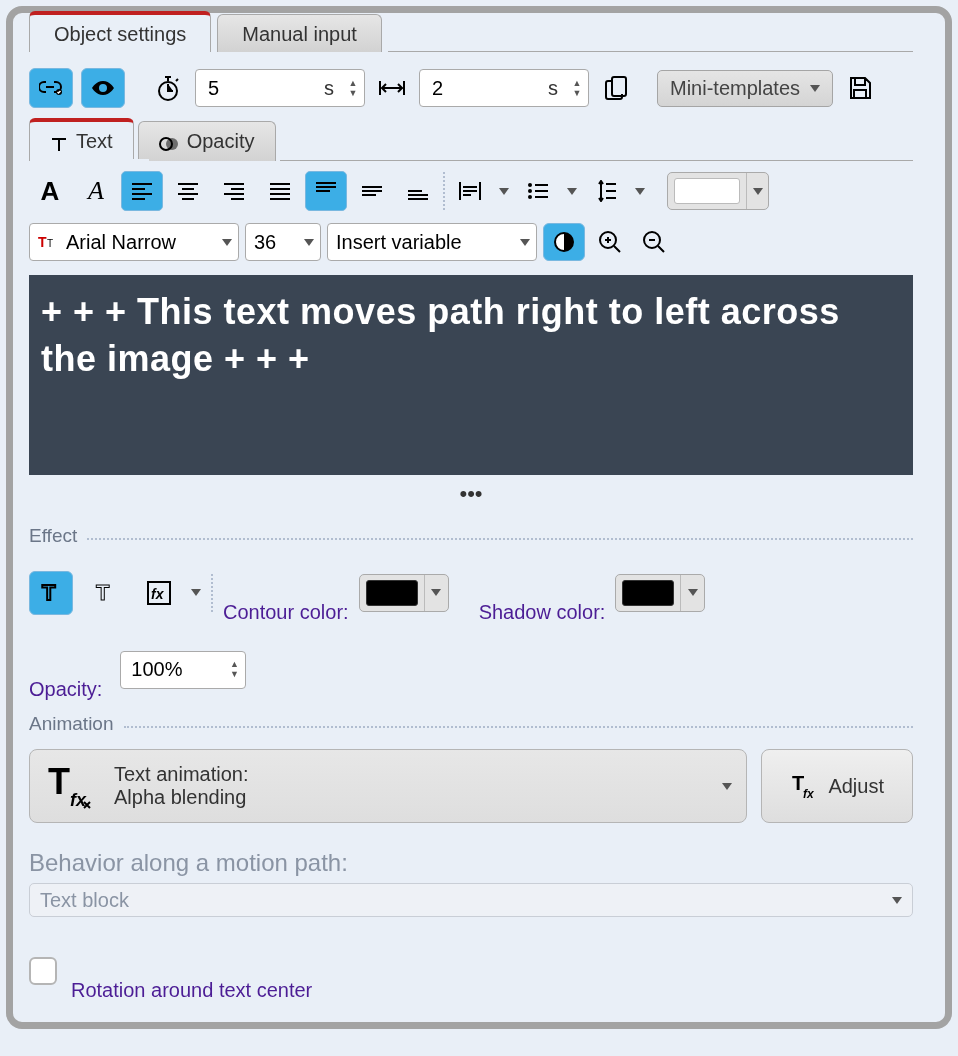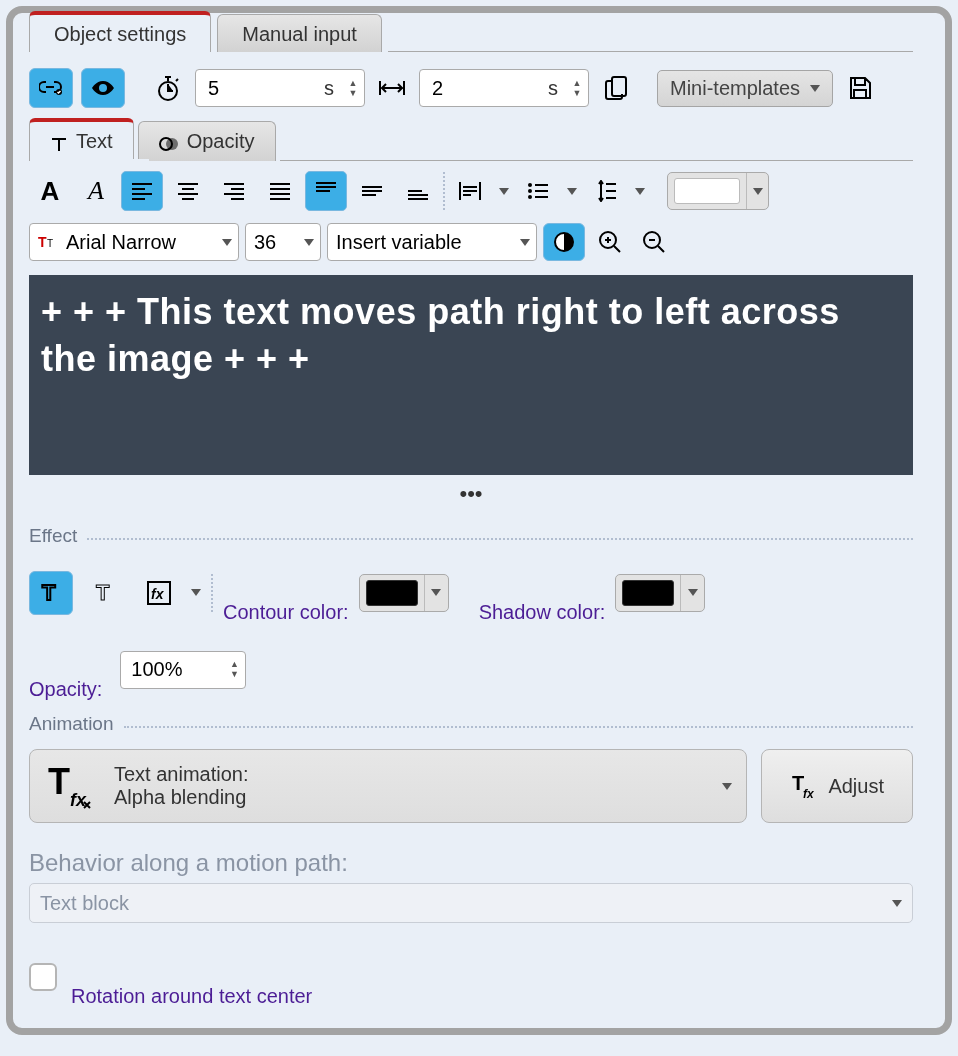--- a/index.html
+++ b/index.html
@@ -179,21 +179,21 @@
   .anim-text .t1 { font-size:20px;color:#333; }
   .anim-text .t2 { font-size:20px;color:#333; }
   .adjust-btn {
     display:flex;align-items:center;justify-content:center;gap:10px;
     background:linear-gradient(#efefef,#dedede);border:1px solid #b5b5b5;border-radius:8px;
     padding:0 28px;font-size:20px;color:#333;cursor:pointer;
   }
 
   .motion-lbl { font-size:24px;color:#8a94a4;margin-top:26px; }
   .motion-select {
-    margin-top:6px;height:40px;border:1px solid #c9ced6;border-radius:5px;background:#eef1f6;
+    margin-top:6px;height:34px;border:1px solid #c9ced6;border-radius:5px;background:#eef1f6;
     display:flex;align-items:center;padding:0 10px;font-size:20px;color:#8a94a4;
   }
   .motion-select .caret { margin-left:auto;font-size:12px;color:#aaa; }
 
   .chk-row { display:flex;align-items:center;gap:14px;margin-top:22px; }
   .chkbox { width:28px;height:28px;border:2px solid #b5b5b5;border-radius:6px;background:#fff;cursor:pointer; }
 
   .tri { width:0;height:0;border-left:5px solid transparent;border-right:5px solid transparent;border-top:7px solid #555;display:inline-block; }
 </style>
 </head>

